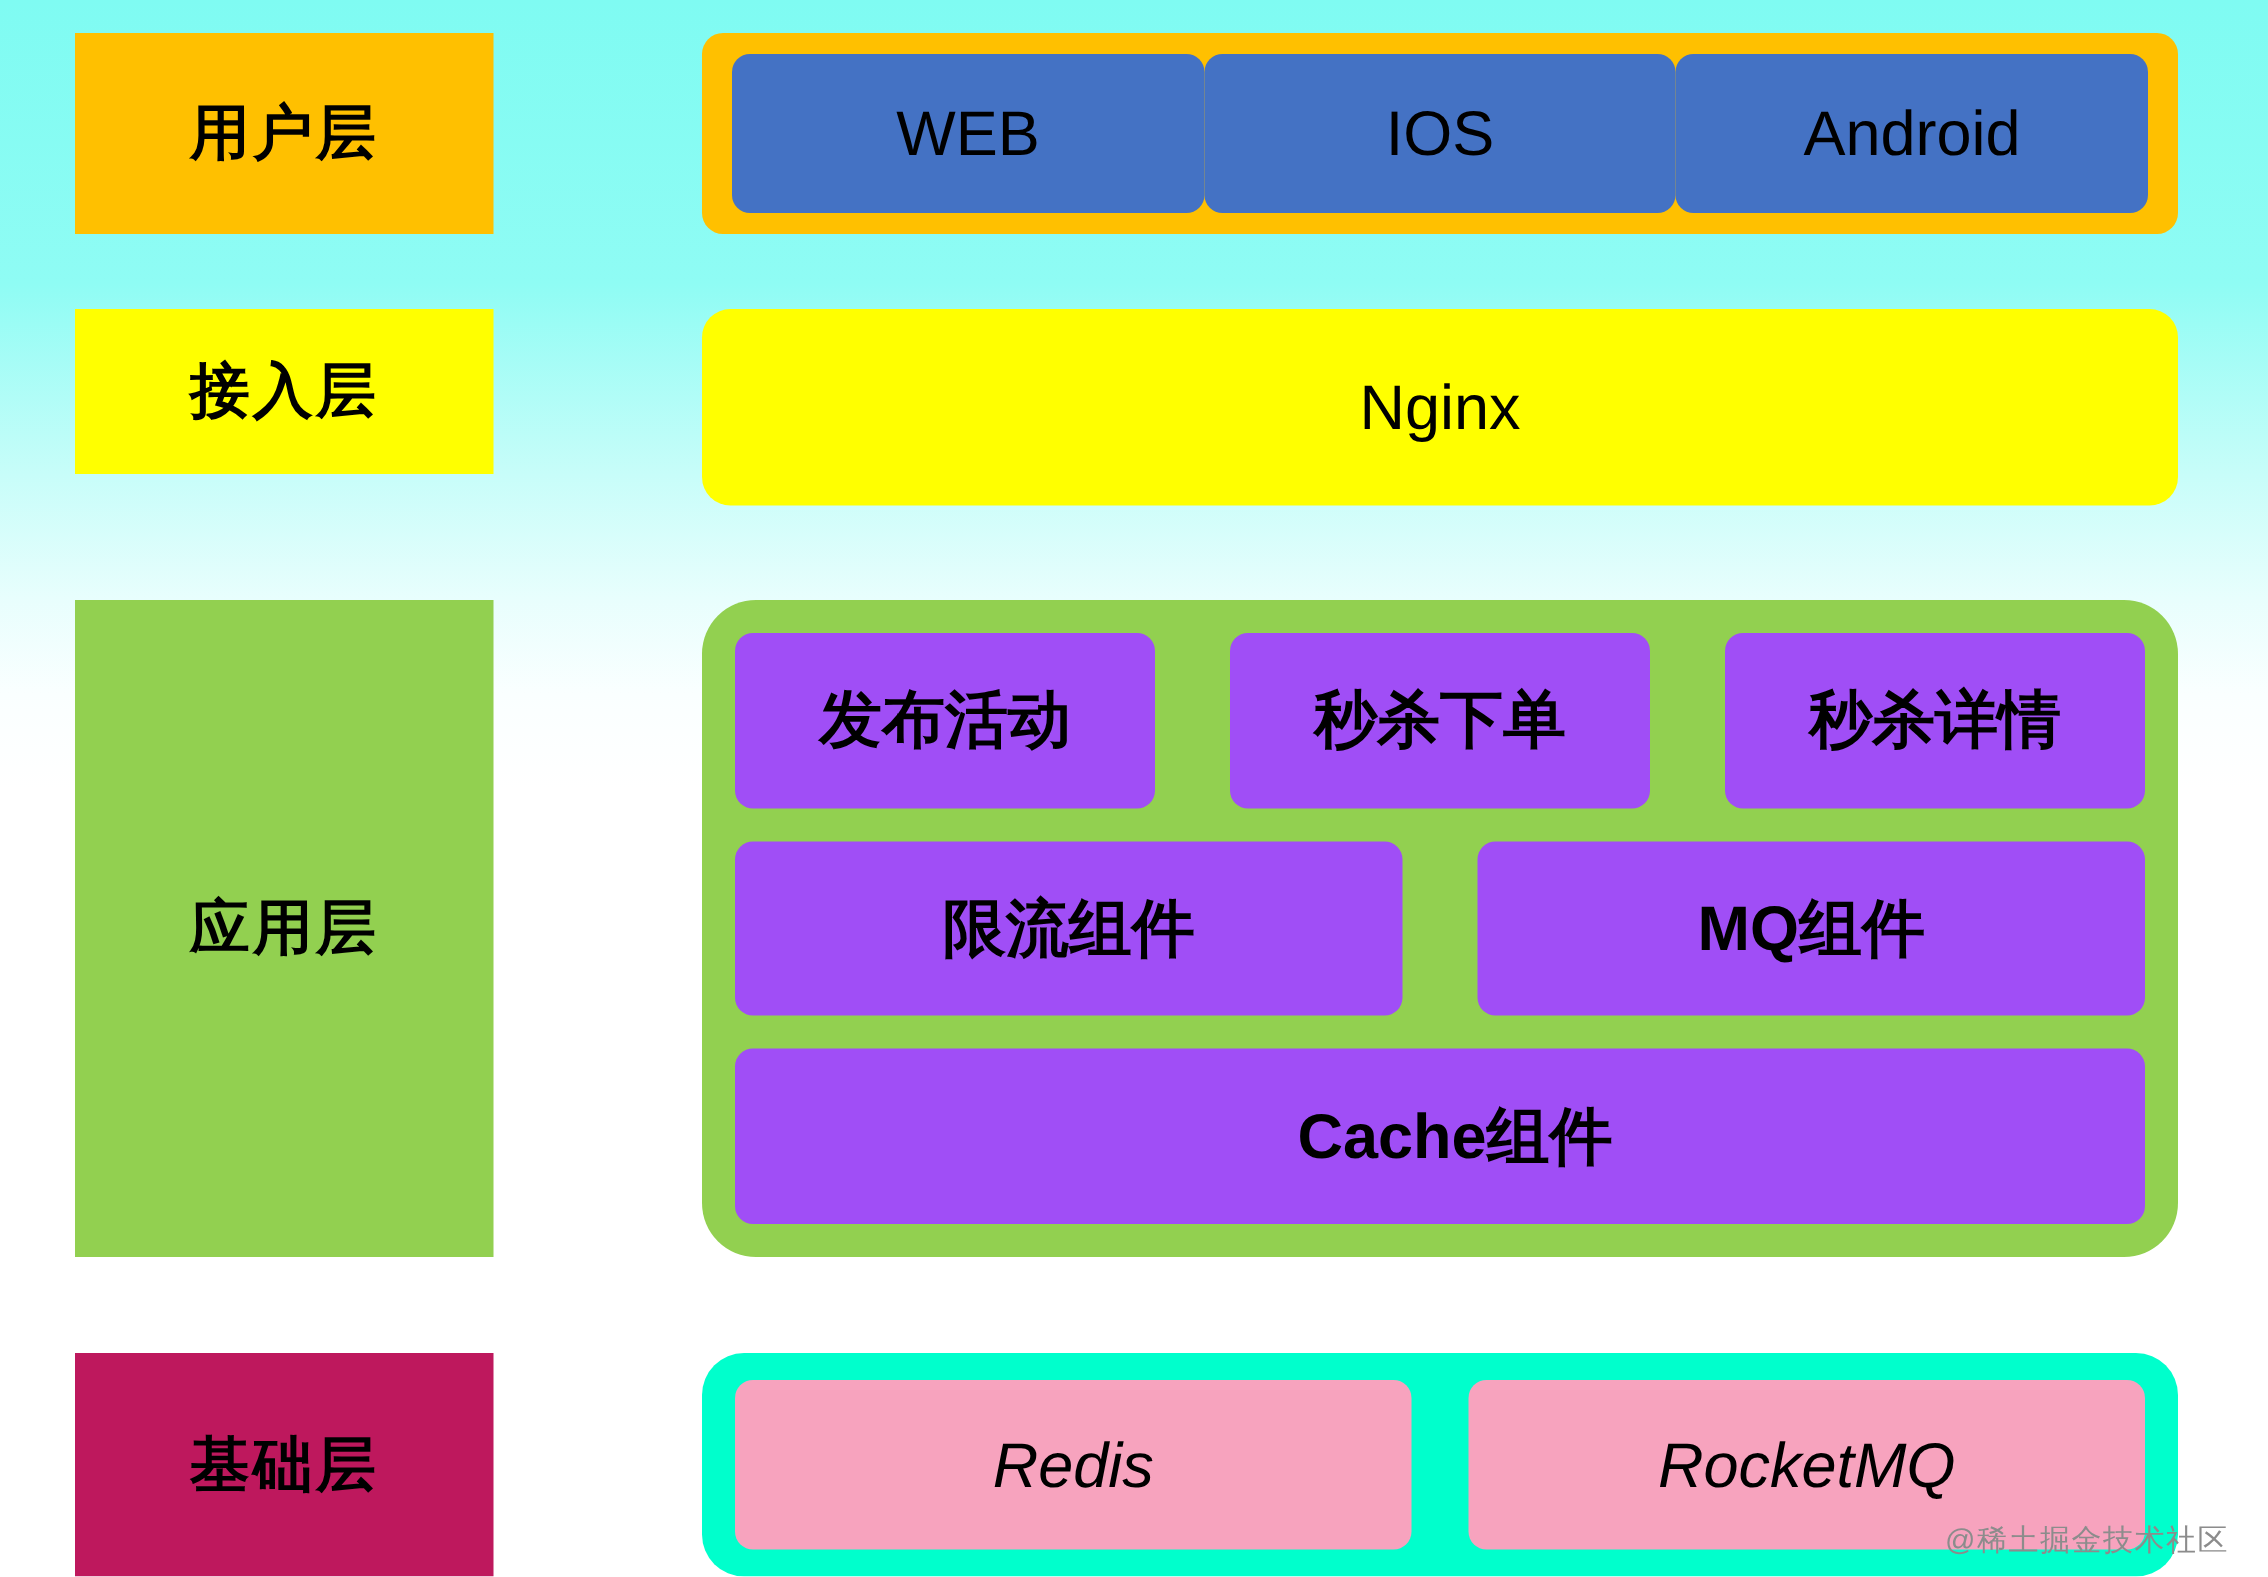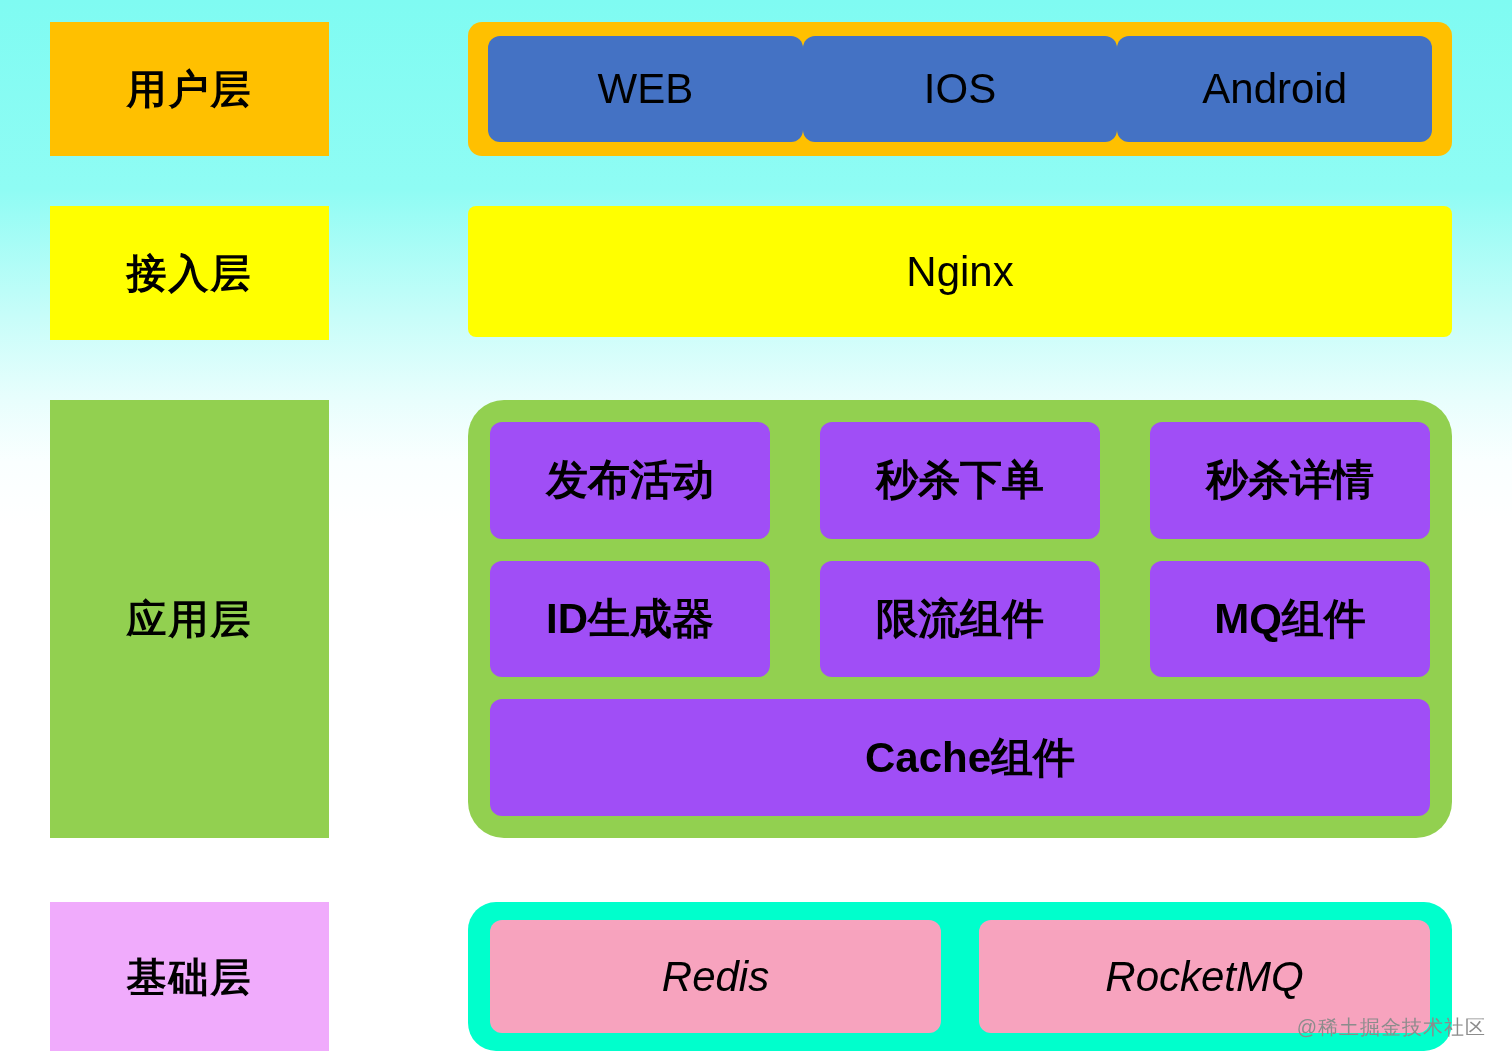--- a/index.html
+++ b/index.html
@@ -38,41 +38,41 @@
     display: flex;
     align-items: center;
     justify-content: center;
     color: #000000;
     font-size: 40px;
     font-weight: 700;
     letter-spacing: 2px;
     line-height: 1;
   }
   .layer-label.user  { top: 22px;  height: 134px; background: #FFC000; }
-  .layer-label.entry { top: 206px; height: 134px; background: #FFFF00; }
+  .layer-label.entry { top: 206px; height: 110px; background: #FFFF00; }
   .layer-label.app   { top: 400px; height: 438px; background: #92D050; }
-  .layer-label.infra { top: 902px; height: 149px; background: #f0abfc; }
+  .layer-label.infra { top: 902px; height: 149px; background: #be185d; }
 
   
   .layer-box {
     position: absolute;
     left: 468px;
     width: 984px;
   }
   .layer-box.user {
     top: 22px; height: 134px;
     background: #FFC000;
     border-radius: 14px;
     padding: 14px 20px;
     display: flex;
   }
   .layer-box.entry {
     top: 206px; height: 131px;
     background: #FFFF00;
-    border-radius: 8px;
+    border-radius: 19px;
     display: flex;
     align-items: center;
     justify-content: center;
   }
   .layer-box.app {
     top: 400px; height: 438px;
     background: #92D050;
     border-radius: 36px;
     padding: 22px 22px;
     display: flex;
@@ -152,21 +152,20 @@
   <div class="layer-label app">应用层</div>
 
   <div class="layer-box app">
     <div class="app-row">
       <div class="tile service">发布活动</div>
       <div class="tile service">秒杀下单</div>
       <div class="tile service">秒杀详情</div>
     </div>
 
     <div class="app-row">
-      <div class="tile service">ID生成器</div>
       <div class="tile service">限流组件</div>
       <div class="tile service">MQ组件</div>
     </div>
 
     <div class="app-row full">
       <div class="tile service">Cache组件</div>
     </div>
   </div>
 
   <div class="layer-label infra">基础层</div>

